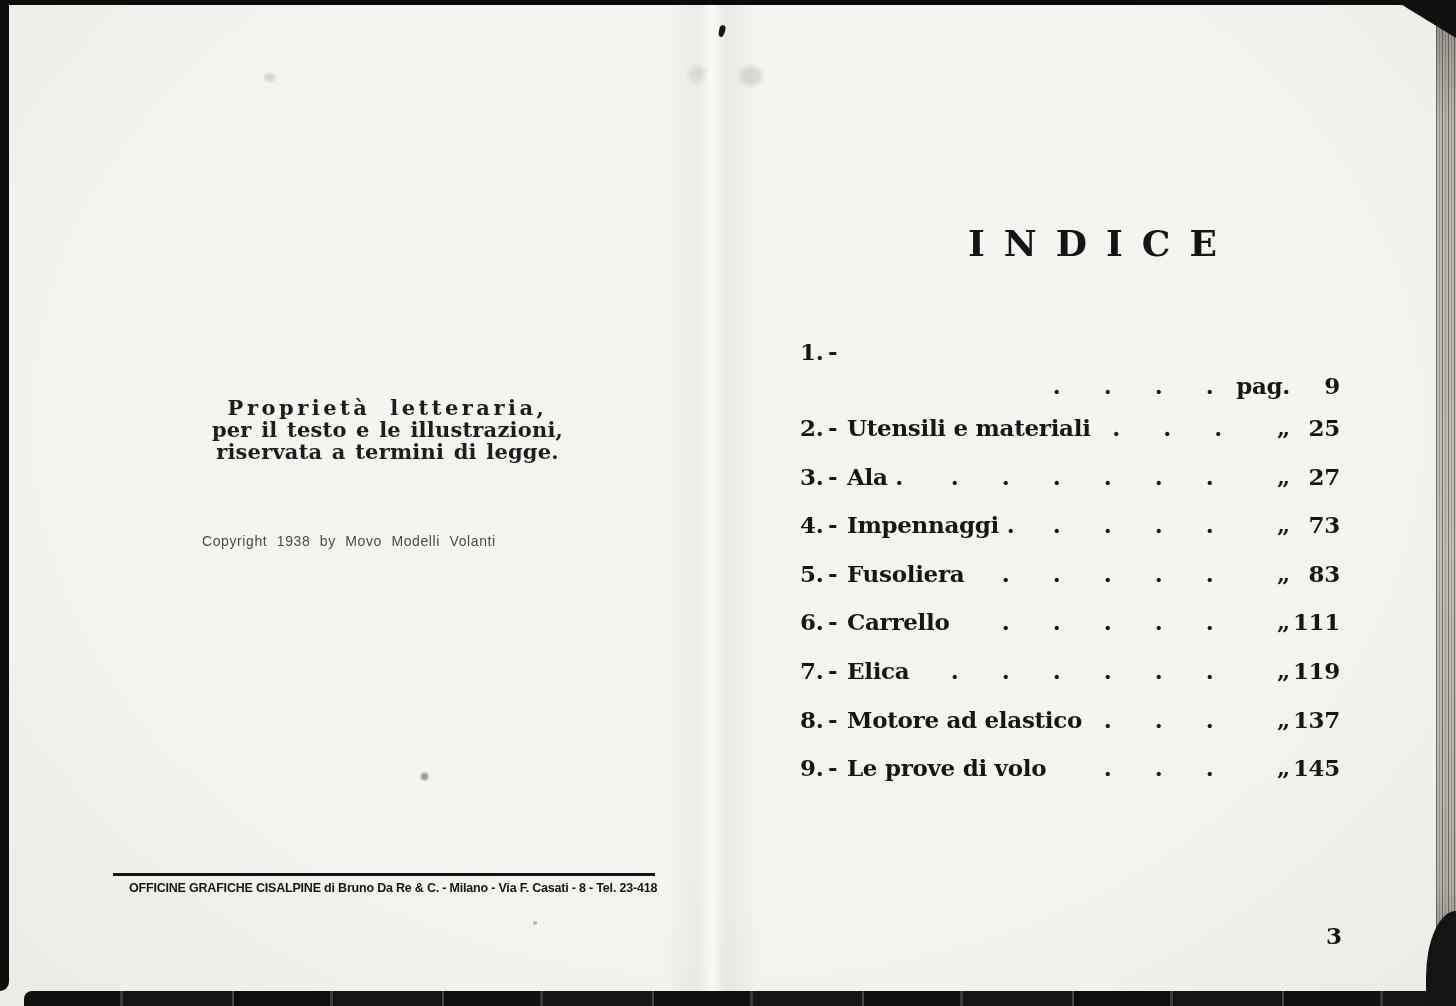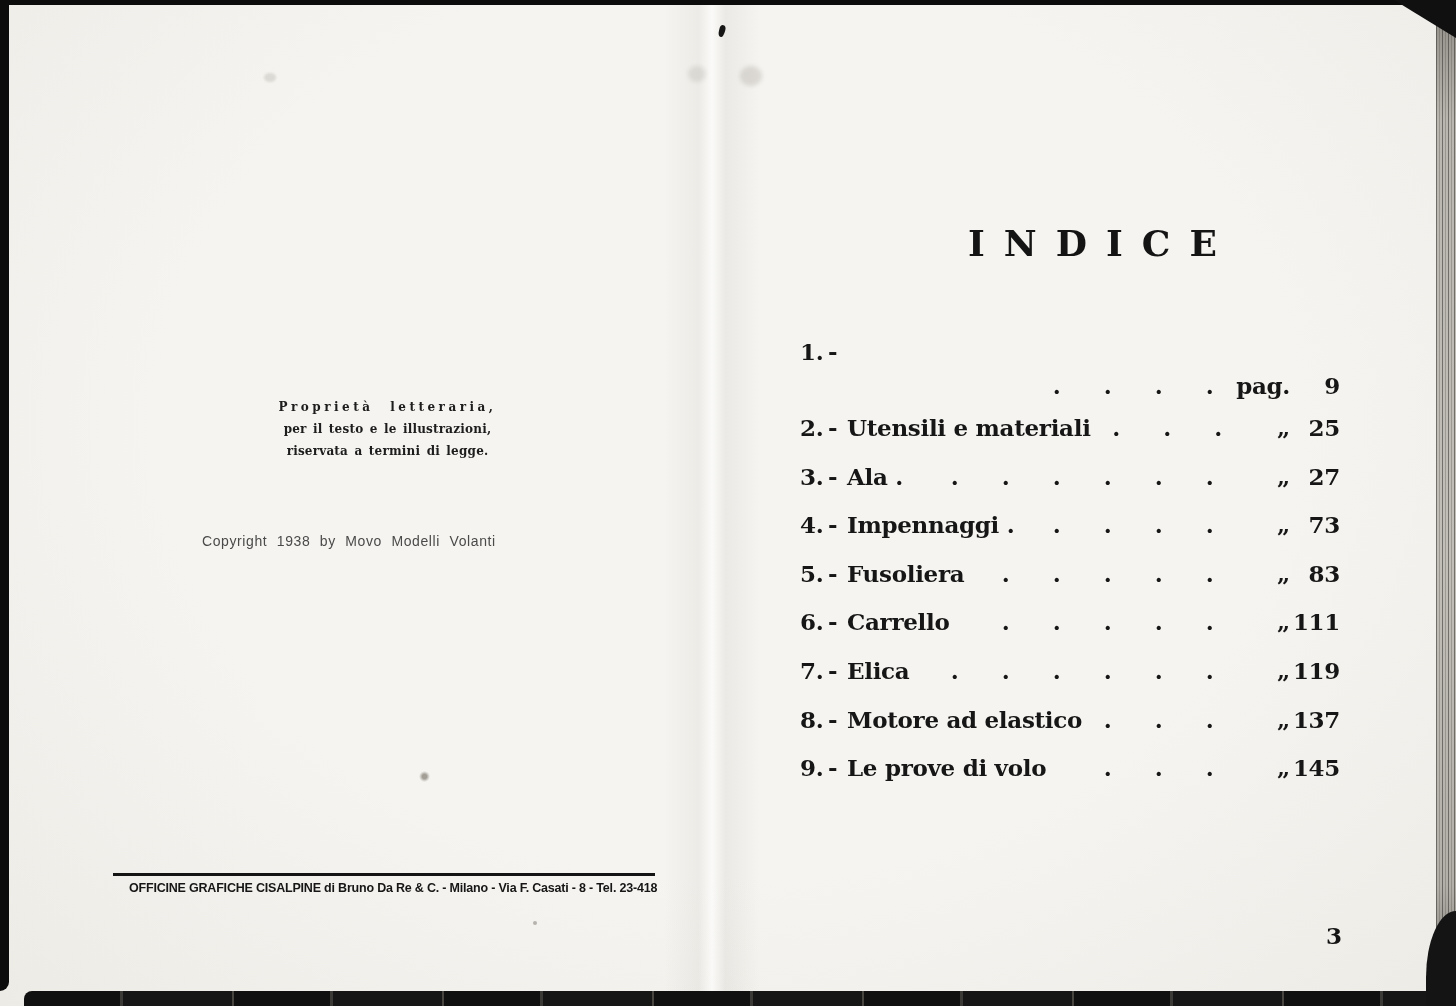--- a/index.html
+++ b/index.html
@@ -36,21 +36,21 @@
   .speck { position:absolute; border-radius:50%; }
   .speck-1 { left:264px; top:73px;  width:12px; height:9px;  background:rgba(125,118,105,.20); filter:blur(1px); }
   .speck-2 { left:688px; top:66px;  width:18px; height:16px; background:rgba(125,118,105,.16); filter:blur(2px); }
   .speck-3 { left:740px; top:66px;  width:22px; height:20px; background:rgba(120,112,100,.20); filter:blur(2px); }
   .speck-4 { left:419px; top:771px; width:11px; height:11px;
              background: radial-gradient(circle, rgba(95,88,76,.55) 0 28%, rgba(95,88,76,.18) 55%, rgba(0,0,0,0) 72%); }
   .speck-5 { left:533px; top:921px; width:4px; height:4px; background:rgba(90,84,75,.4); }
 
   
   .notice { position:absolute; left:200px; top:397px; width:375px; text-align:center;
-            font-weight:bold; font-size:12px; line-height:21.8px; color:#1d1d1d; white-space:nowrap; }
+            font-weight:bold; font-size:21px; line-height:21.8px; color:#1d1d1d; white-space:nowrap; }
   .notice-l1 { letter-spacing:3.5px; word-spacing:9px; }
   .notice-l2, .notice-l3 { letter-spacing:.2px; word-spacing:2px;text-align:center; }
   .copyright { position:absolute; left:202px; top:533px;
                font-family:"Liberation Sans", sans-serif; font-weight:500; font-size:14px;
                letter-spacing:.6px; word-spacing:5px; color:#4a4a4a; white-space:nowrap; }
   .imprint-rule { position:absolute; left:113px; top:873px; width:542px; height:3px; background:#141414; }
   .imprint { position:absolute; left:129px; top:881px; width:545px;
              font-family:"Liberation Sans", sans-serif; font-weight:bold; font-size:12.5px;
              letter-spacing:-0.2px; color:#161616; white-space:nowrap; }
 

